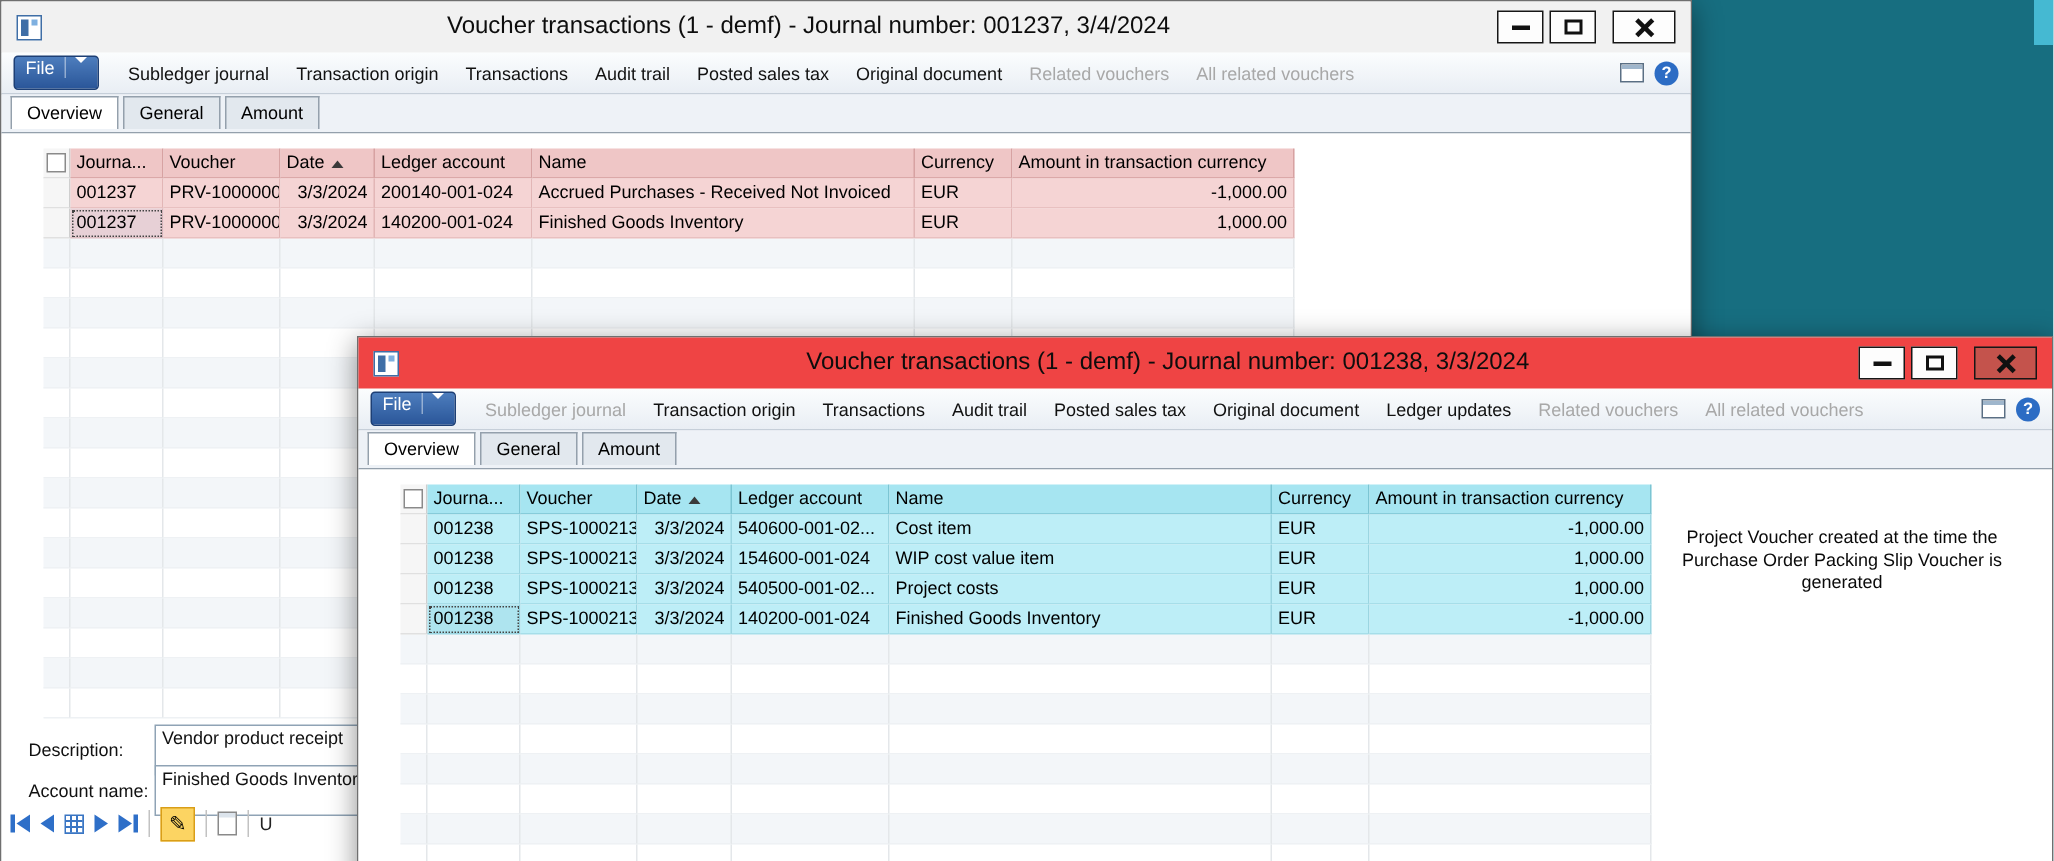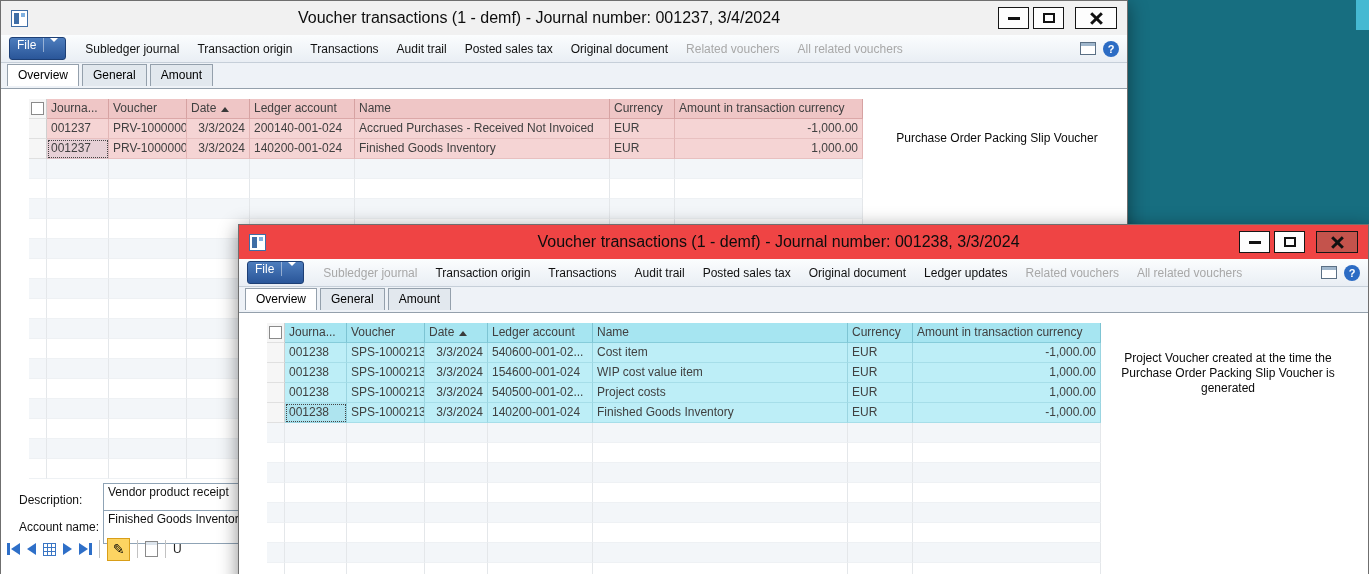--- a/index.html
+++ b/index.html
@@ -39,21 +39,21 @@
   .help-icon{width:16px;height:16px;border-radius:50%;background:#2c6cc4;color:#fff;font-size:11px;font-weight:bold;text-align:center;line-height:16px;}
 
   
   .tabstrip{height:26px;flex:0 0 26px;display:flex;align-items:flex-start;padding:0 0 0 6px;background:#eef2f7;border-bottom:1px solid #94a0ac;box-sizing:border-box;font-size:12px;}
   .tab{padding:3px 10px 4px;border:1px solid #94a0ac;border-bottom:none;background:#e2e8ee;margin-right:3px;position:relative;top:1px;cursor:default;}
   .tab.active{background:#fff;z-index:3;}
 
   
   .content{position:relative;flex:1 1 auto;background:#fff;overflow:hidden;}
   .grid{position:absolute;left:28px;top:10px;}
-  .grid-row{display:flex;height:20px;box-sizing:border-box;font-size:12px;line-height:19px;color:#404040;}
+  .grid-row{display:flex;height:20px;box-sizing:border-box;font-size:12px;line-height:19px;color:#000000;}
   .cell{box-sizing:border-box;padding:0 4px;overflow:hidden;white-space:nowrap;}
   .c0{width:18px;flex:0 0 18px;padding:0 2px;}
   .c1{width:62px;flex:0 0 62px;}
   .c2{width:78px;flex:0 0 78px;}
   .c3{width:63px;flex:0 0 63px;}
   .c4{width:105px;flex:0 0 105px;}
   .c5{width:255px;flex:0 0 255px;}
   .c6{width:65px;flex:0 0 65px;}
   .c7{width:188px;flex:0 0 188px;}
   .num{text-align:right;}
@@ -325,21 +325,20 @@
           <div class="cell c0"></div>
             <div class="cell c1"></div>
             <div class="cell c2"></div>
             <div class="cell c3"></div>
           <div class="cell c4"></div>
             <div class="cell c5"></div>
             <div class="cell c6"></div>
             <div class="cell c7"></div>
         </div>
         </div>
-      <div class="annotation ann1">Purchase Order Packing Slip Voucher</div>
 
       <div class="field-row" style="top:394px;">
         <span class="field-label">Description:</span>
         <span class="field-box">Vendor product receipt</span>
       </div>
       <div class="field-row" style="top:421px;">
         <span class="field-label">Account name:</span>
         <span class="field-box">Finished Goods Inventory</span>
       </div>
 

